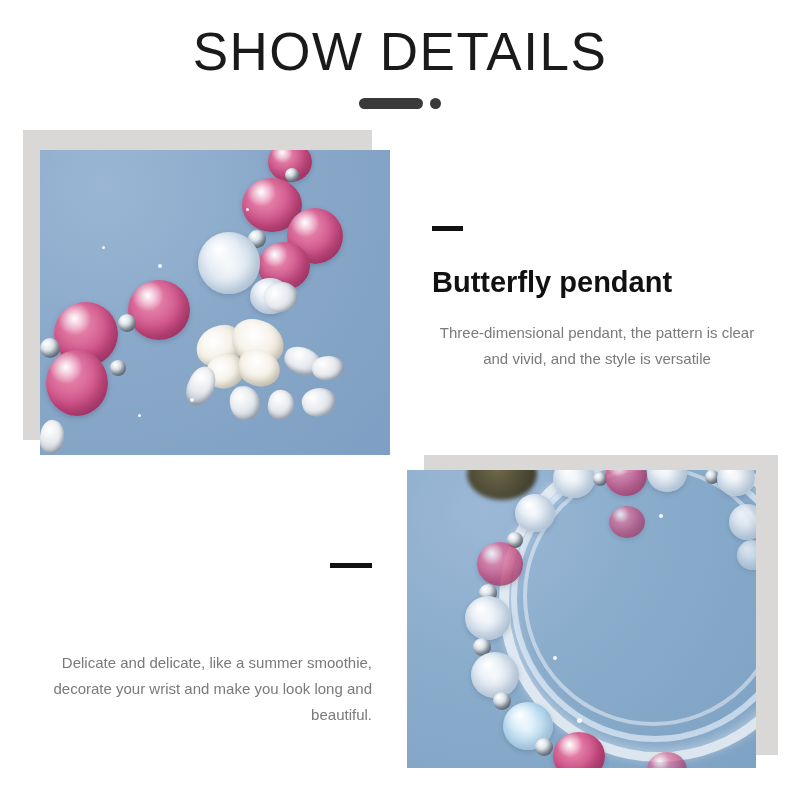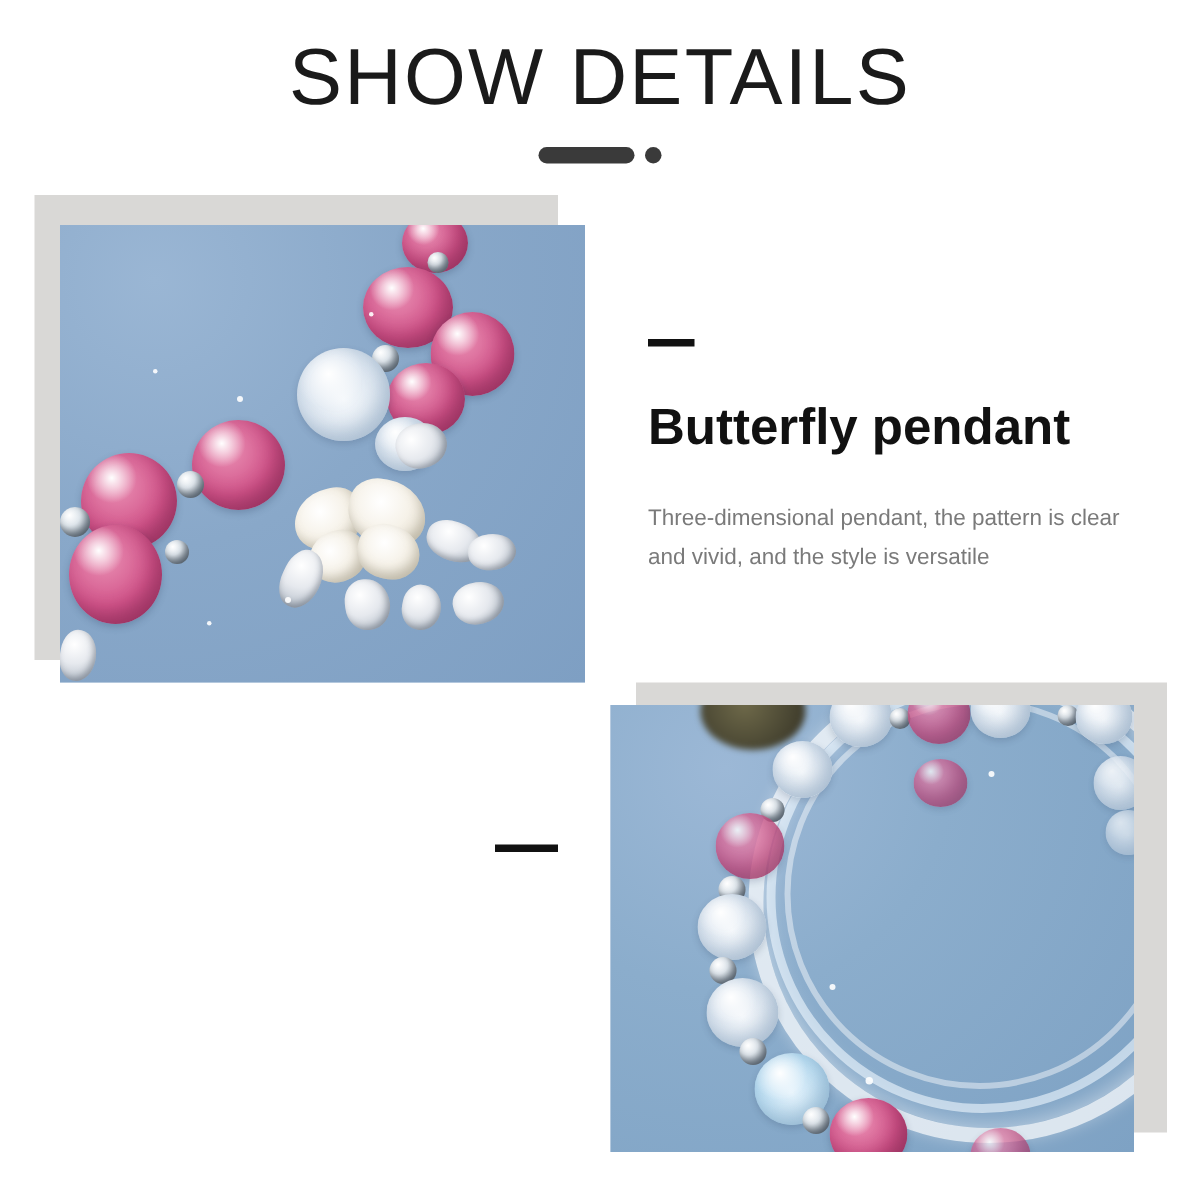--- a/index.html
+++ b/index.html
@@ -206,38 +206,38 @@
   }
 
   
   .accent-dash {
     position: absolute;
     height: 5px;
     background: #111111;
   }
   .section-heading {
     position: absolute;
-    font-size: 34px;
+    font-size: 29px;
     font-weight: 700;
     color: #111111;
     line-height: 1.2;
     white-space: nowrap;
   }
   .section-body {
     position: absolute;
     font-size: 15px;
     font-weight: 400;
     color: #7a7a7a;
     line-height: 1.72;
   }
 
   
   #dash-1    { left: 432px; top: 226px; width: 31px; }
   #heading-1 { left: 432px; top: 265px; }
-  #body-1    { left: 432px; top: 320px; width: 330px; text-align: left; margin-top: 13px; }
+  #body-1    { left: 432px; top: 320px; width: 330px; text-align: center; }
 
   
   #dash-2    { left: 330px; top: 563px; width: 42px; }
   #heading-2 { left: 0px;  top: 598px; width: 372px; text-align: right; }
   #body-2    { left: 0px;  top: 650px; width: 372px; text-align: right; }
 </style>
 </head>
 <body>
 
 <div class="page">
@@ -345,14 +345,15 @@
       <div class="bead bead-clear" style="left:322px; top:34px; width:36px; height:36px; opacity:.85;"></div>
       <div class="bead bead-clear" style="left:330px; top:70px; width:30px; height:30px; opacity:.7;"></div>
 
       <div class="bead-sparkle" style="left:170px; top:248px; width:5px; height:5px;"></div>
       <div class="bead-sparkle" style="left:146px; top:186px; width:4px; height:4px;"></div>
       <div class="bead-sparkle" style="left:252px; top:44px;  width:4px; height:4px;"></div>
     </div>
   </div>
 
   <div class="accent-dash" id="dash-2"></div>
+  <div class="section-body" id="body-2">Delicate and delicate, like a summer smoothie, decorate your wrist and make you look long and beautiful.</div>
 
 </div>
 
 </body></html>

